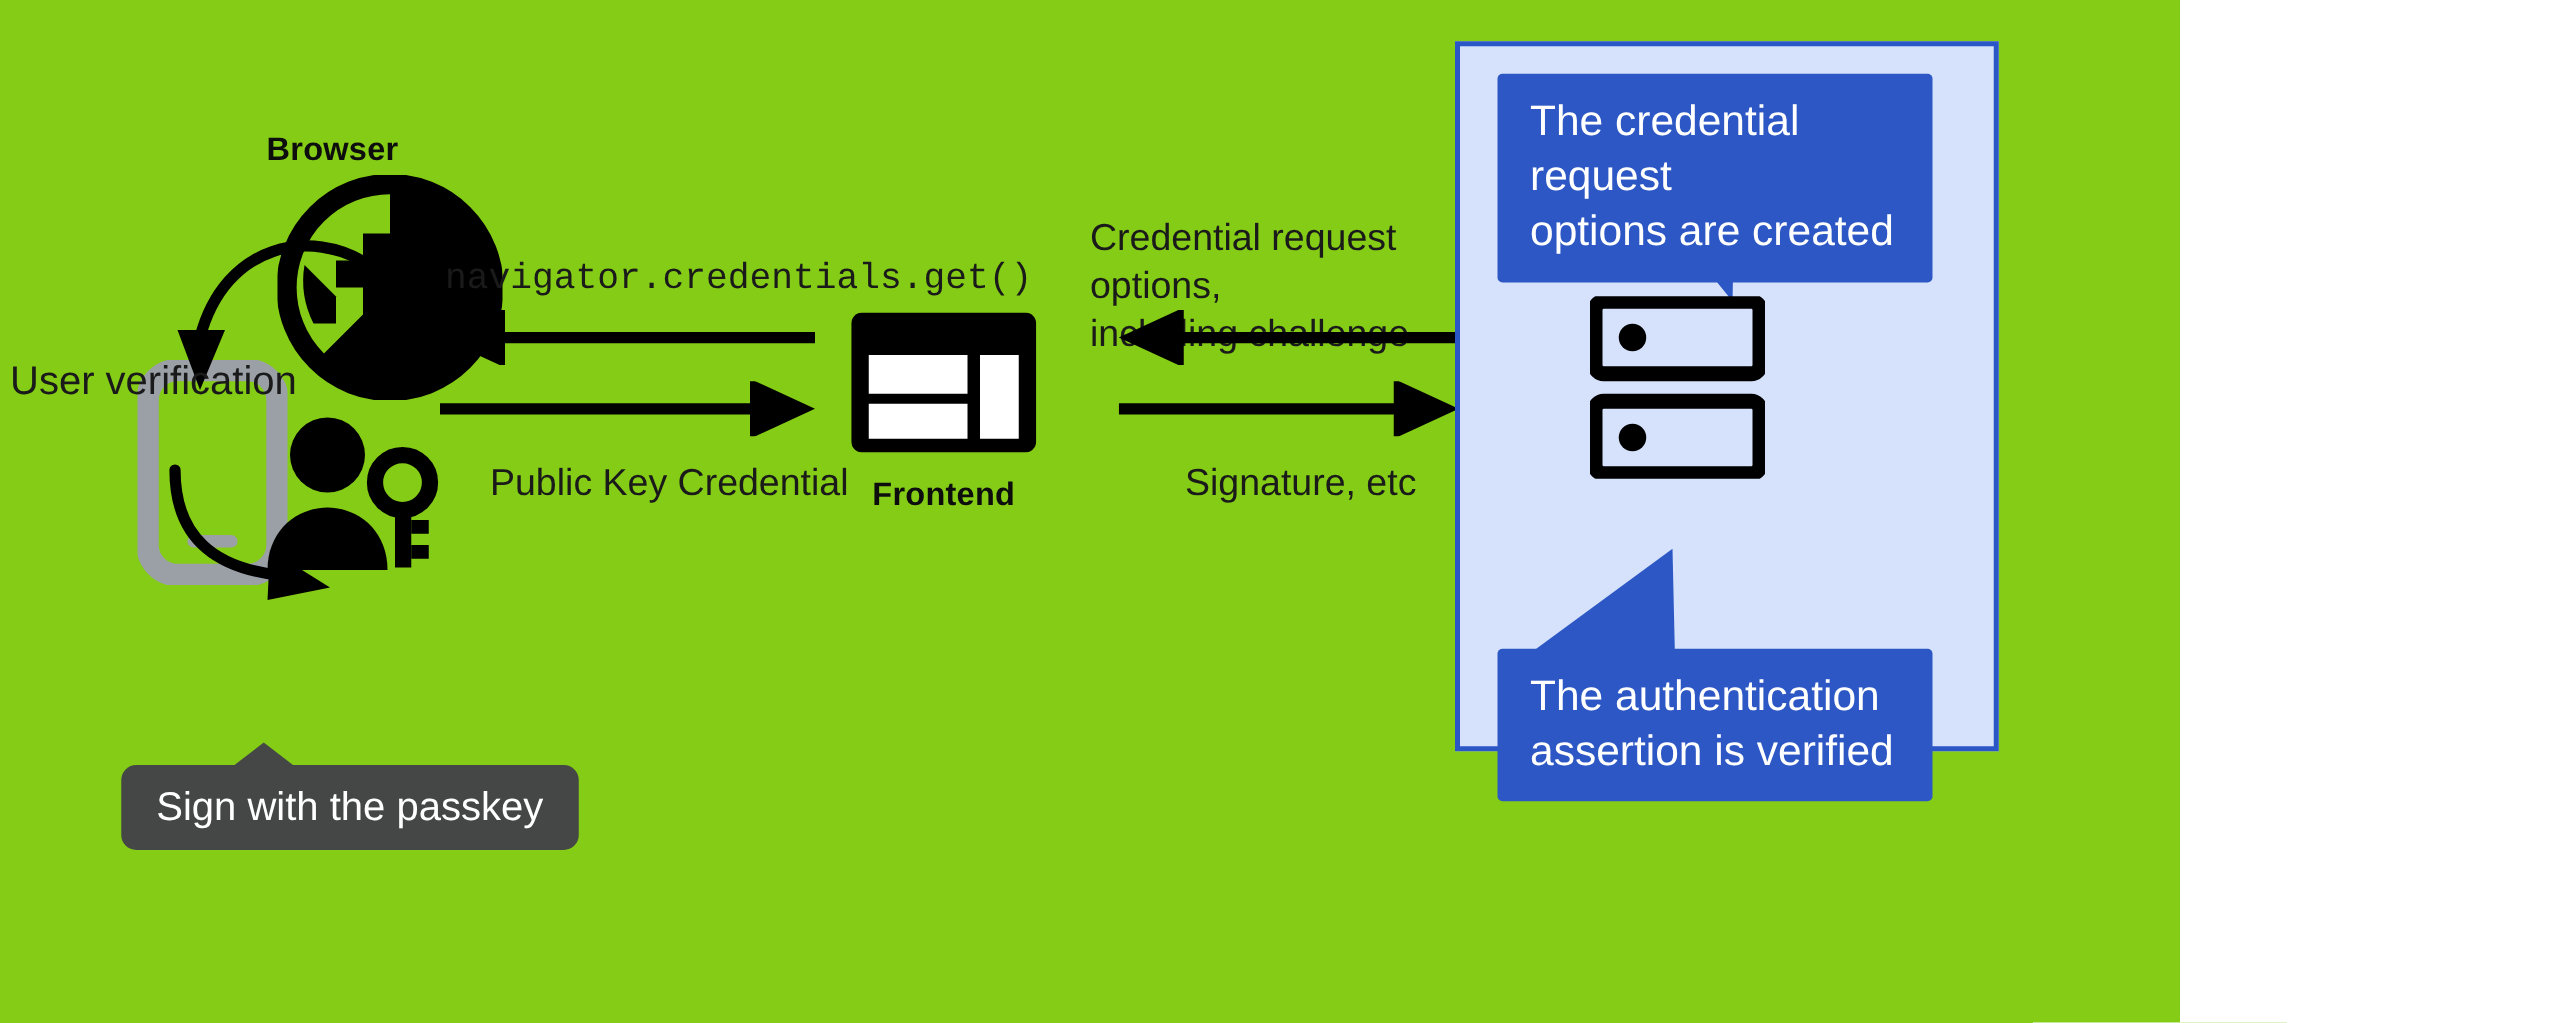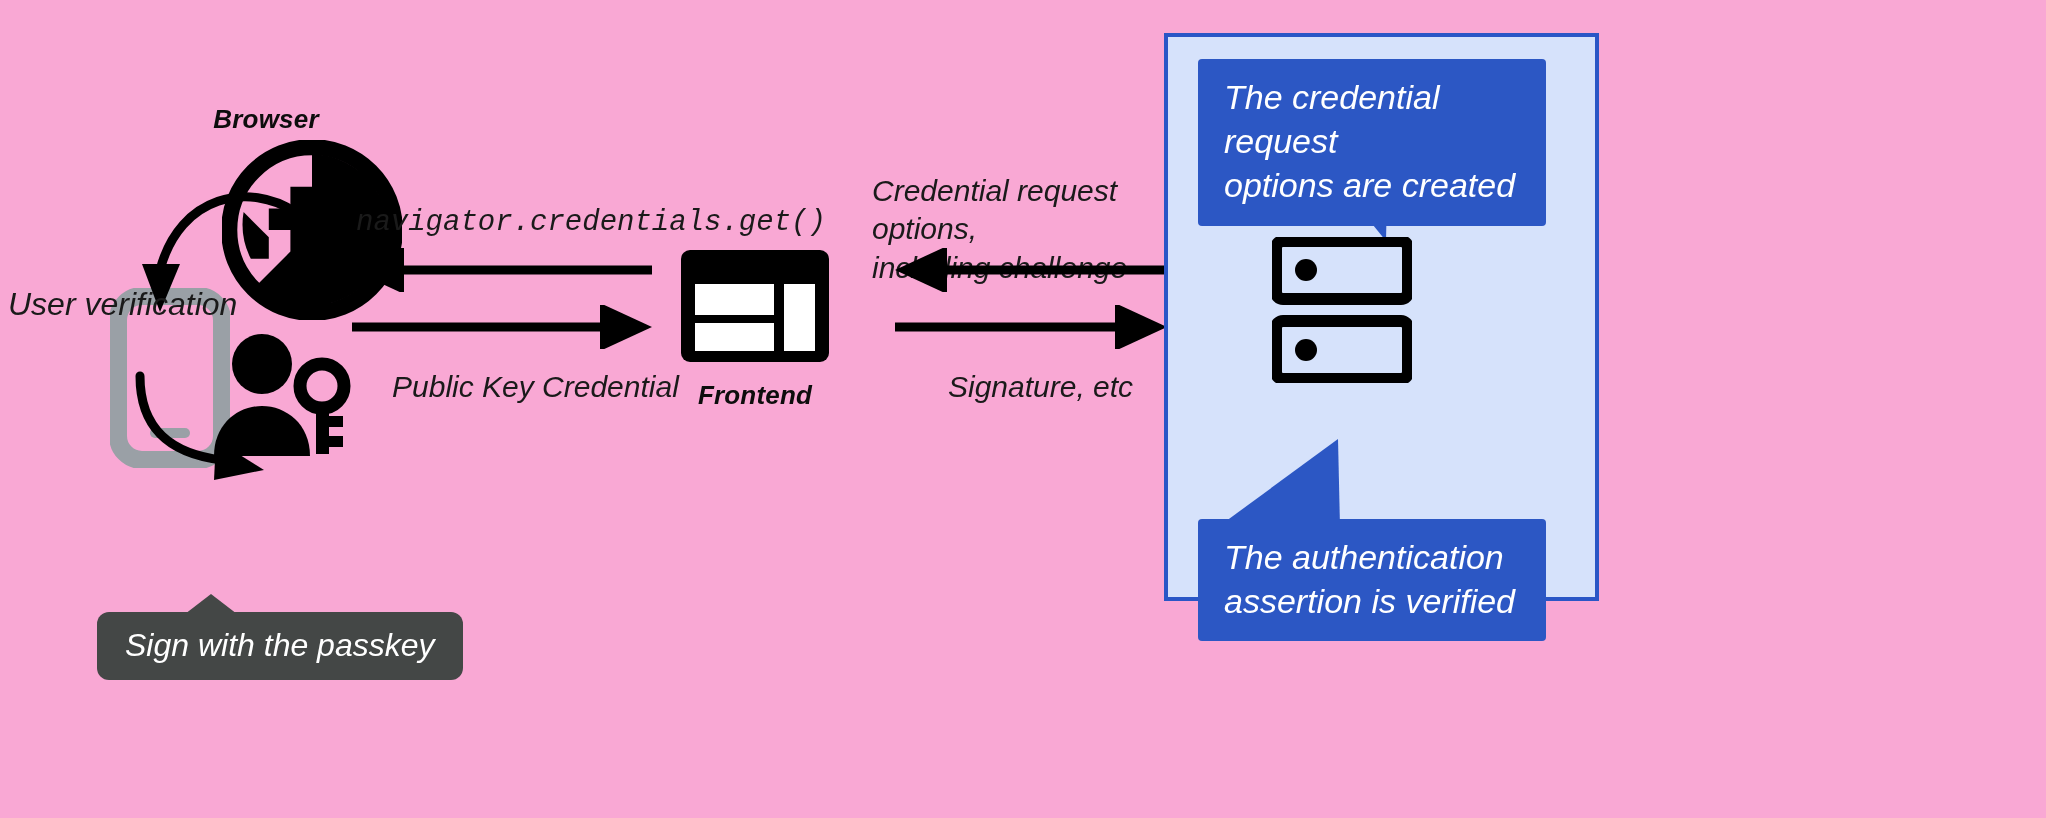--- a/index.html
+++ b/index.html
@@ -5,25 +5,24 @@
   html, body {
     margin: 0;
     padding: 0;
     background: #ffffff;
   }
   body {
     font-family: "Liberation Sans", sans-serif;
   }
   #stage {
     position: relative;
-    width: 2046px;
+    width: 1744px;
     height: 818px;
-    background: #f9a8d4;
+    background: #84cc16;
     overflow: hidden;
-    font-style: italic;
   }
   .abs { position: absolute; }
 
   
   .node-label {
     font-family: "Liberation Sans", sans-serif;
     font-weight: bold;
     font-size: 26px;
     color: #0d0d0d;
     text-align: center;

